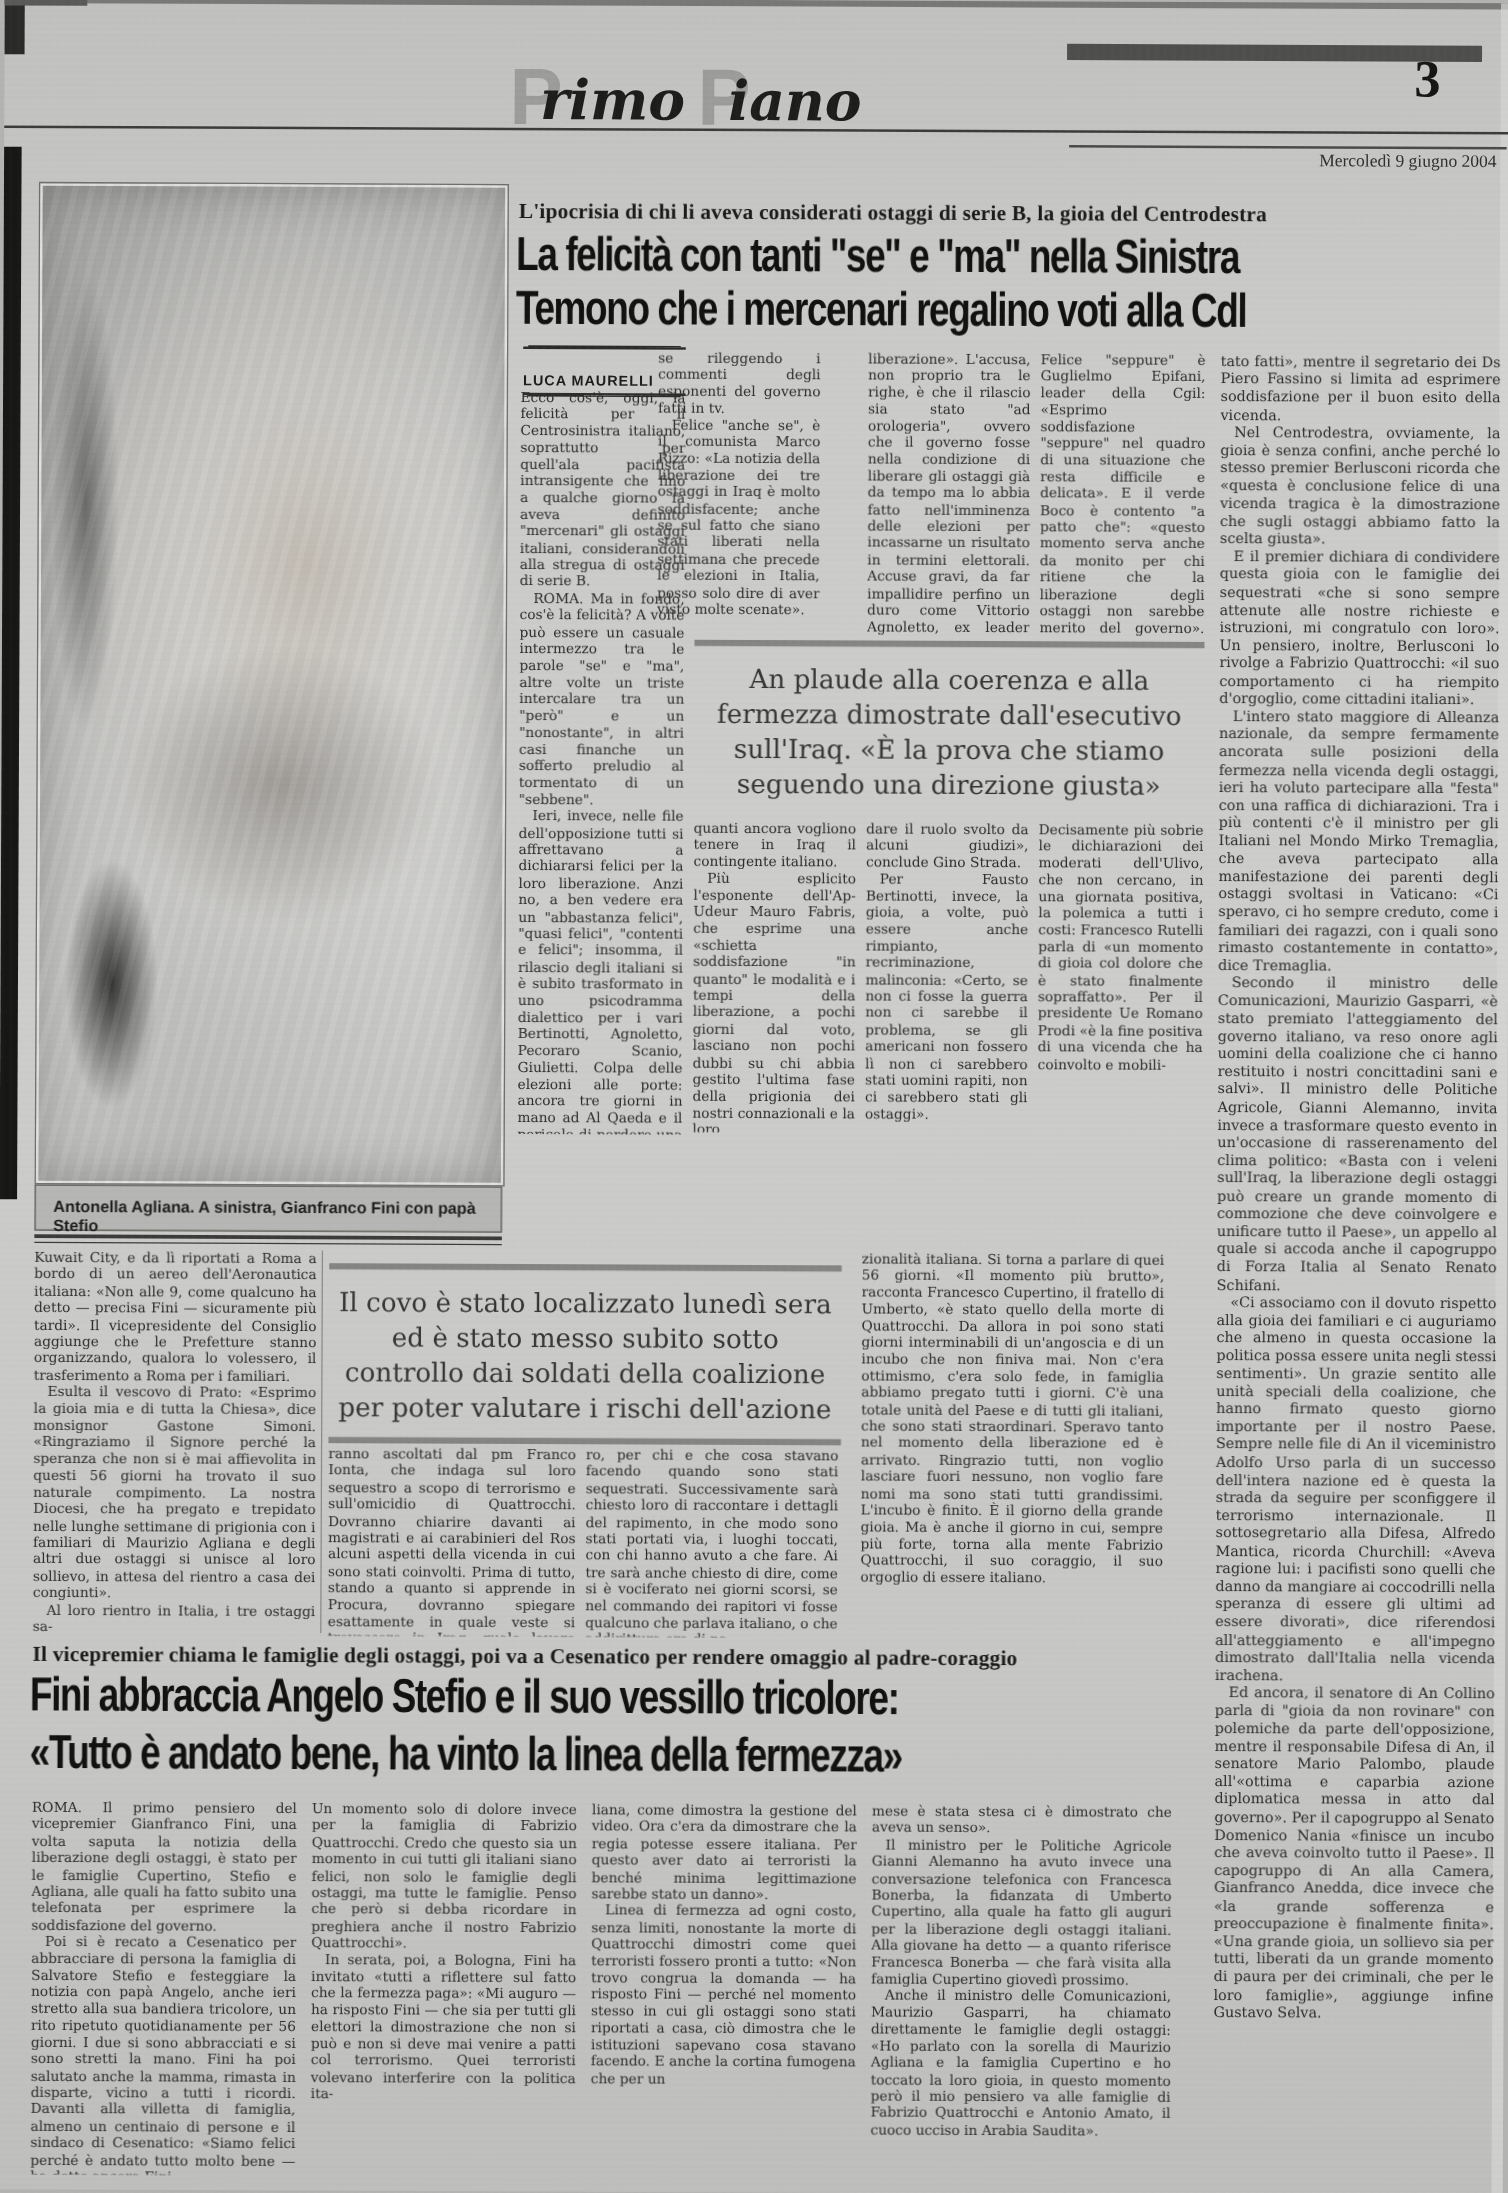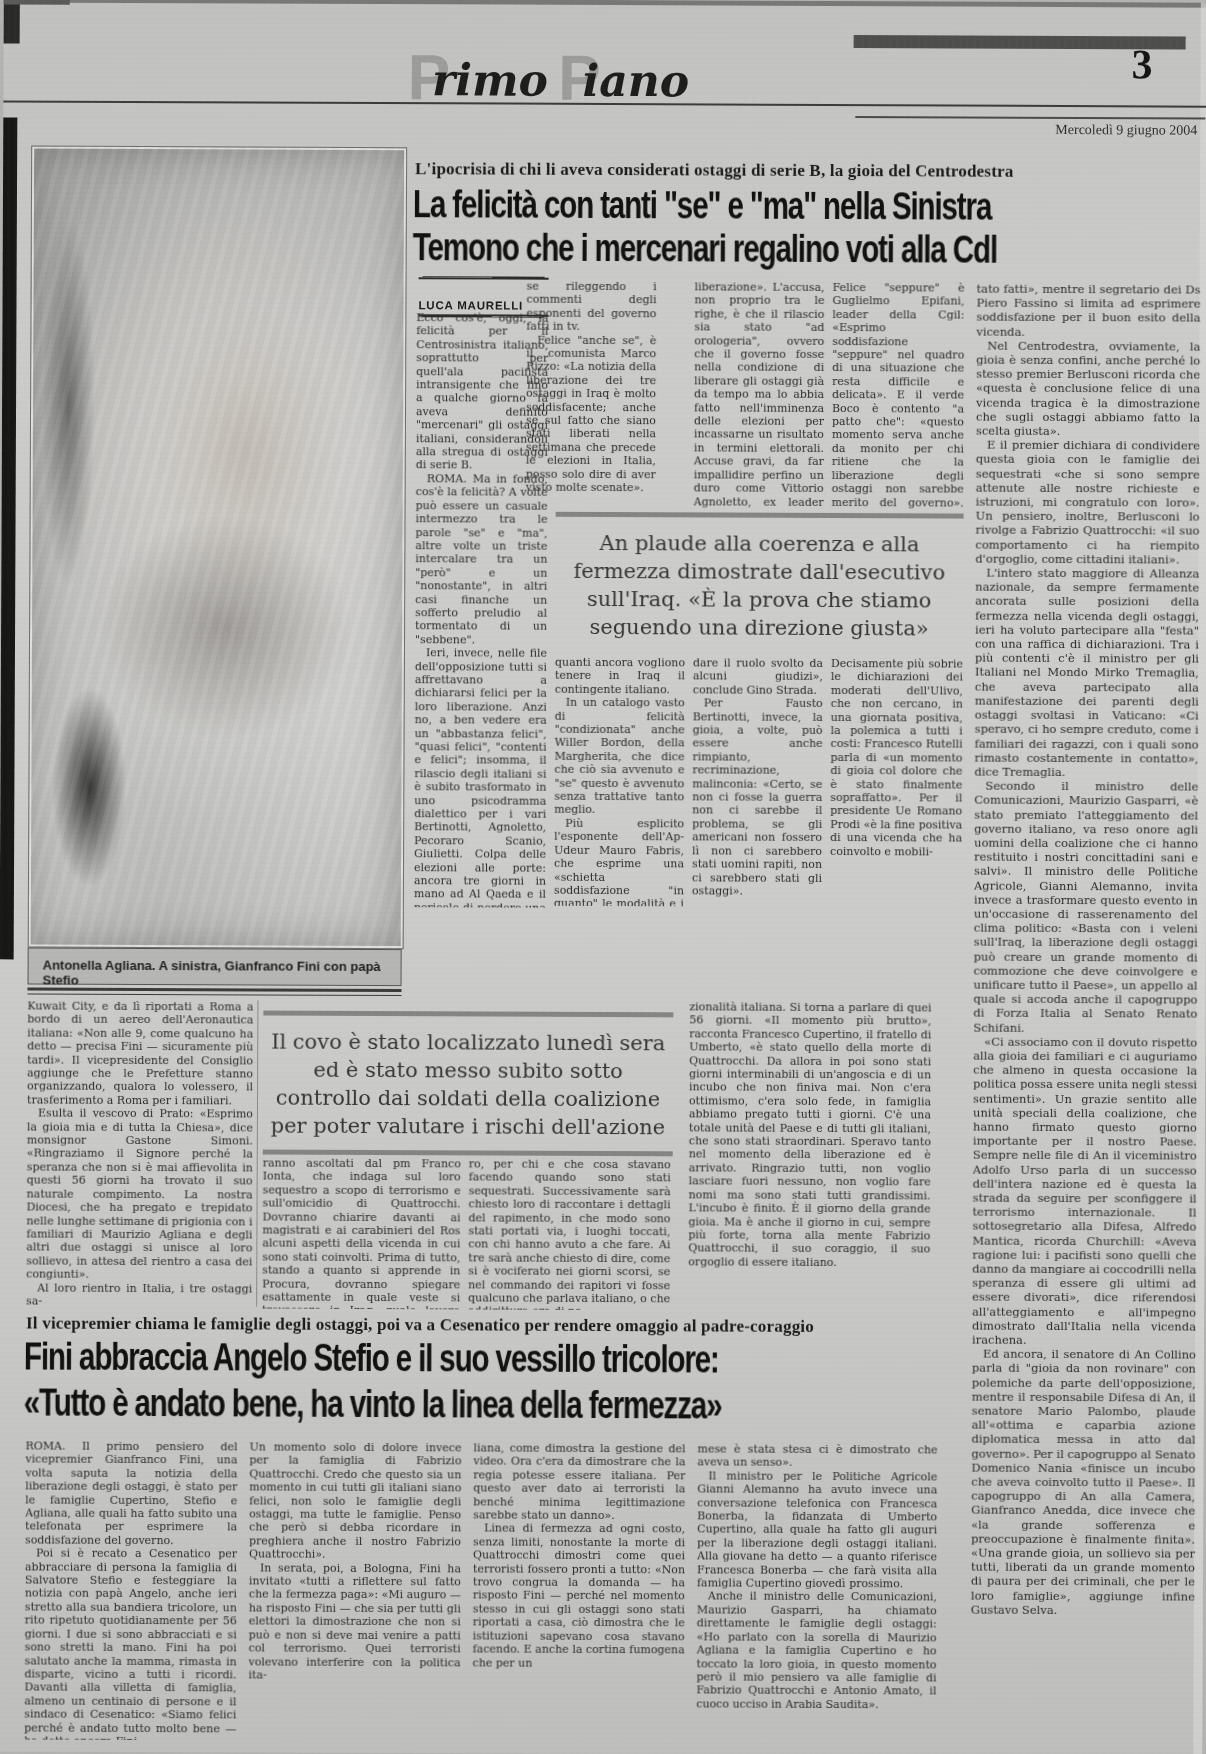--- a/index.html
+++ b/index.html
@@ -100,21 +100,20 @@
       <p>liberazione». L'accusa, non proprio tra le righe, è che il rilascio sia stato "ad orologeria", ovvero che il governo fosse nella condizione di liberare gli ostaggi già da tempo ma lo abbia fatto nell'imminenza delle elezioni per incassarne un risultato in termini elettorali. Accuse gravi, da far impallidire perfino un duro come Vittorio Agnoletto, ex leader dei no global.</p>
     </div>
   <div class="abs bt" style="left:830px;top:280px;width:132px;height:228px;">
       <p>Felice "seppure" è Guglielmo Epifani, leader della Cgil: «Esprimo soddisfazione "seppure" nel quadro di una situazione che resta difficile e delicata». E il verde Boco è contento "a patto che": «questo momento serva anche da monito per chi ritiene che la liberazione degli ostaggi non sarebbe merito del governo». «Sono soddisfatto anche se è bene ricor-</p>
     </div>
 
   <div class="abs pq topbar" style="left:554px;top:512px;width:408px;height:128px;">An plaude alla coerenza e alla fermezza dimostrate dall'esecutivo sull'Iraq. «È la prova che stiamo seguendo una direzione giusta»</div>
 
   <div class="abs bt" style="left:554px;top:656px;width:130px;height:250px;">
       <p>quanti ancora vogliono tenere in Iraq il contingente italiano.</p>
-      <p>In un catalogo vasto di felicità "condizionata" anche Willer Bordon, della Margherita, che dice che ciò sia avvenuto e "se" questo è avvenuto senza trattative tanto meglio.</p>
       <p>Più esplicito l'esponente dell'Ap-Udeur Mauro Fabris, che esprime una «schietta soddisfazione "in quanto" le modalità e i tempi della liberazione, a pochi giorni dal voto, lasciano non pochi dubbi su chi abbia gestito l'ultima fase della prigionia dei nostri connazionali e la loro</p>
     </div>
   <div class="abs bt" style="left:692px;top:656px;width:130px;height:250px;">
       <p>dare il ruolo svolto da alcuni giudizi», conclude Gino Strada.</p>
       <p>Per Fausto Bertinotti, invece, la gioia, a volte, può essere anche rimpianto, recriminazione, malinconia: «Certo, se non ci fosse la guerra non ci sarebbe il problema, se gli americani non fossero lì non ci sarebbero stati uomini rapiti, non ci sarebbero stati gli ostaggi».</p>
     </div>
   <div class="abs bt" style="left:830px;top:656px;width:132px;height:250px;">
       <p>Decisamente più sobrie le dichiarazioni dei moderati dell'Ulivo, che non cercano, in una giornata positiva, la polemica a tutti i costi: Francesco Rutelli parla di «un momento di gioia col dolore che è stato finalmente sopraffatto». Per il presidente Ue Romano Prodi «è la fine positiva di una vicenda che ha coinvolto e mobili-</p>
     </div>
 

